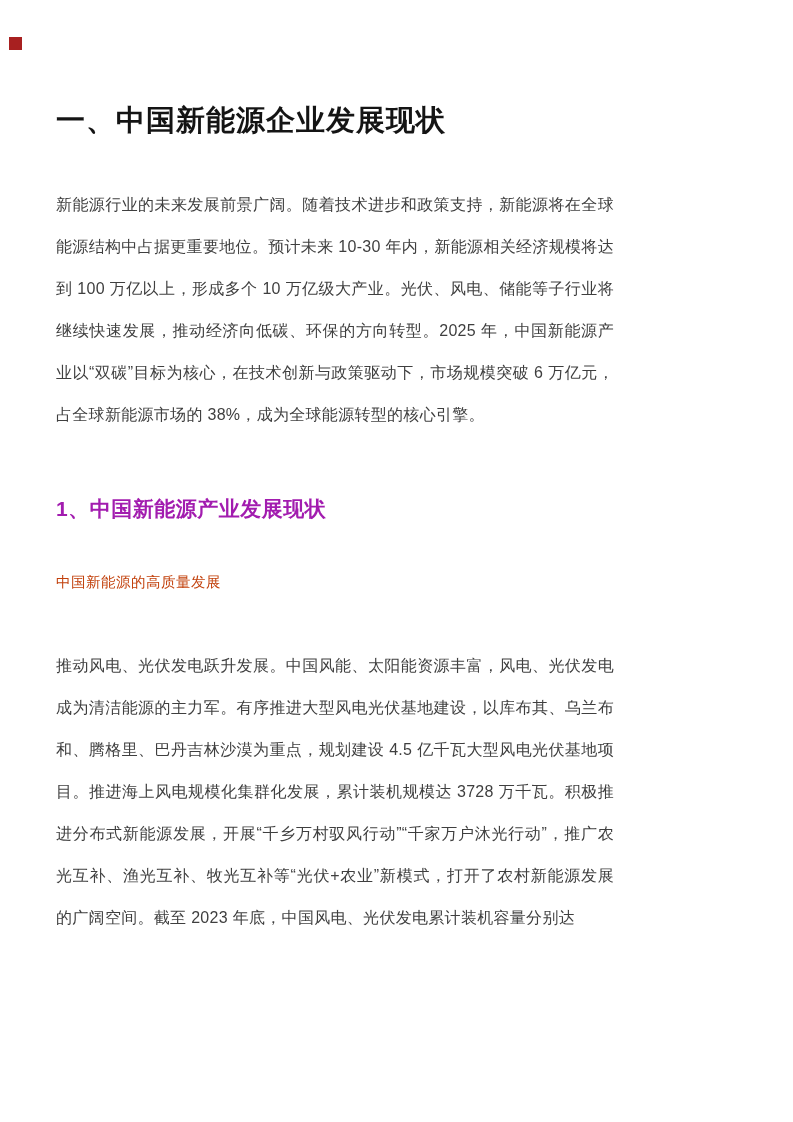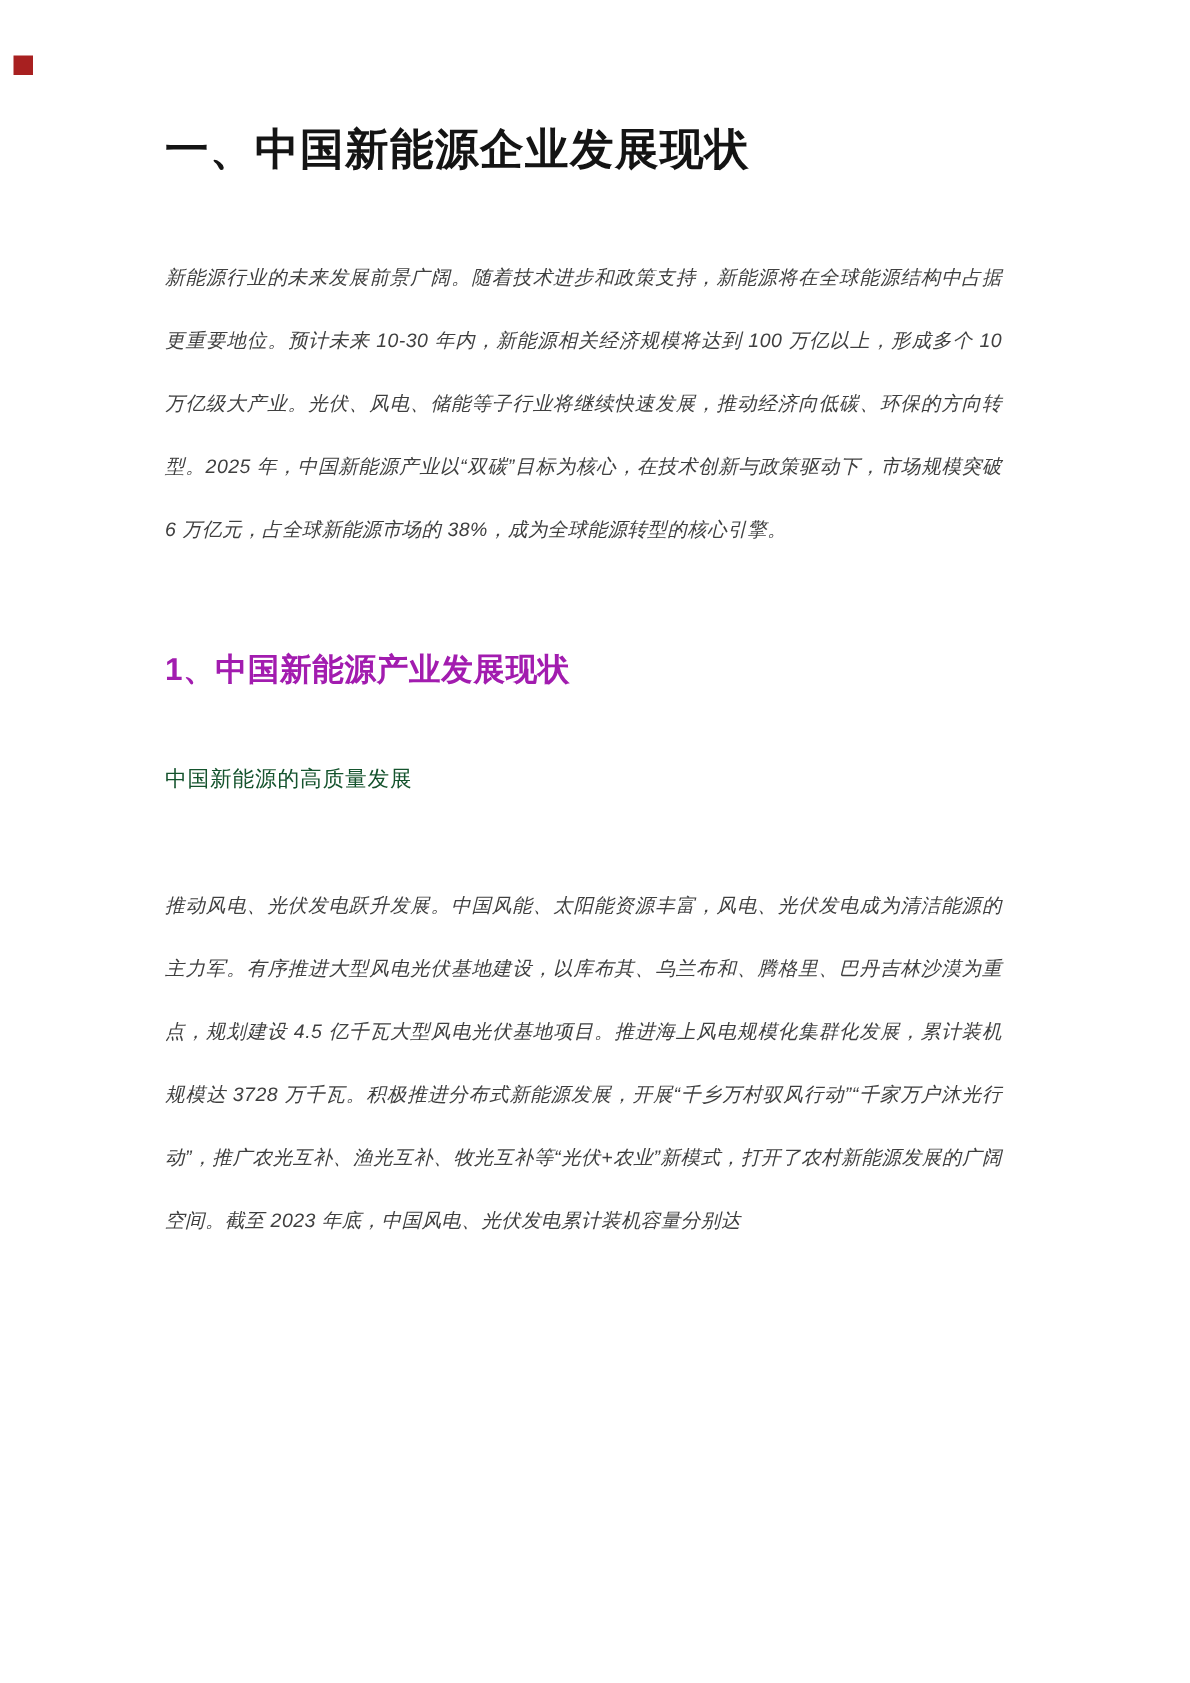--- a/index.html
+++ b/index.html
@@ -17,60 +17,59 @@
   .page-marker {
     position: absolute;
     left: 9px;
     top: 37px;
     width: 13px;
     height: 13px;
     background: #a82020; 
   }
   .content {
     box-sizing: border-box;
-    margin-left: 110px;
+    margin-left: 56px;
     width: 558px;
-    padding-top: 80px;
+    padding-top: 100px;
   }
   .h1 {
     margin: 0;
     font-size: 29px;
     line-height: 40px;
     font-weight: 700;
     color: #141414;
     letter-spacing: 1px;
     white-space: nowrap;
   }
   .body-par {
     margin: 0;
-    font-size: 13px;
+    font-size: 16px;
     line-height: 42px;
     color: #3f3f3f;
     letter-spacing: 0.3px;
     text-align: justify;
     text-justify: inter-character;
-    font-style: italic;
   }
   .p1 { margin-top: 44px; }
   .h2 {
     margin: 58px 0 0 0;
     font-size: 21px;
     line-height: 30px;
     font-weight: 700;
     color: #a21caf;
     letter-spacing: 0.5px;
     white-space: nowrap;
   }
   .p2 { margin-top: 33px; }
   .inline-link {
     display: block;
     margin-top: 48px;
     font-size: 14.5px;
     line-height: 20px;
-    color: #14532d; 
+    color: #c2410c; 
     letter-spacing: 0.5px;
     text-decoration: none;
     cursor: pointer;
     white-space: nowrap;
   }
   .p3 { margin-top: 53px; }
 </style>
 </head>
 <body>
 

